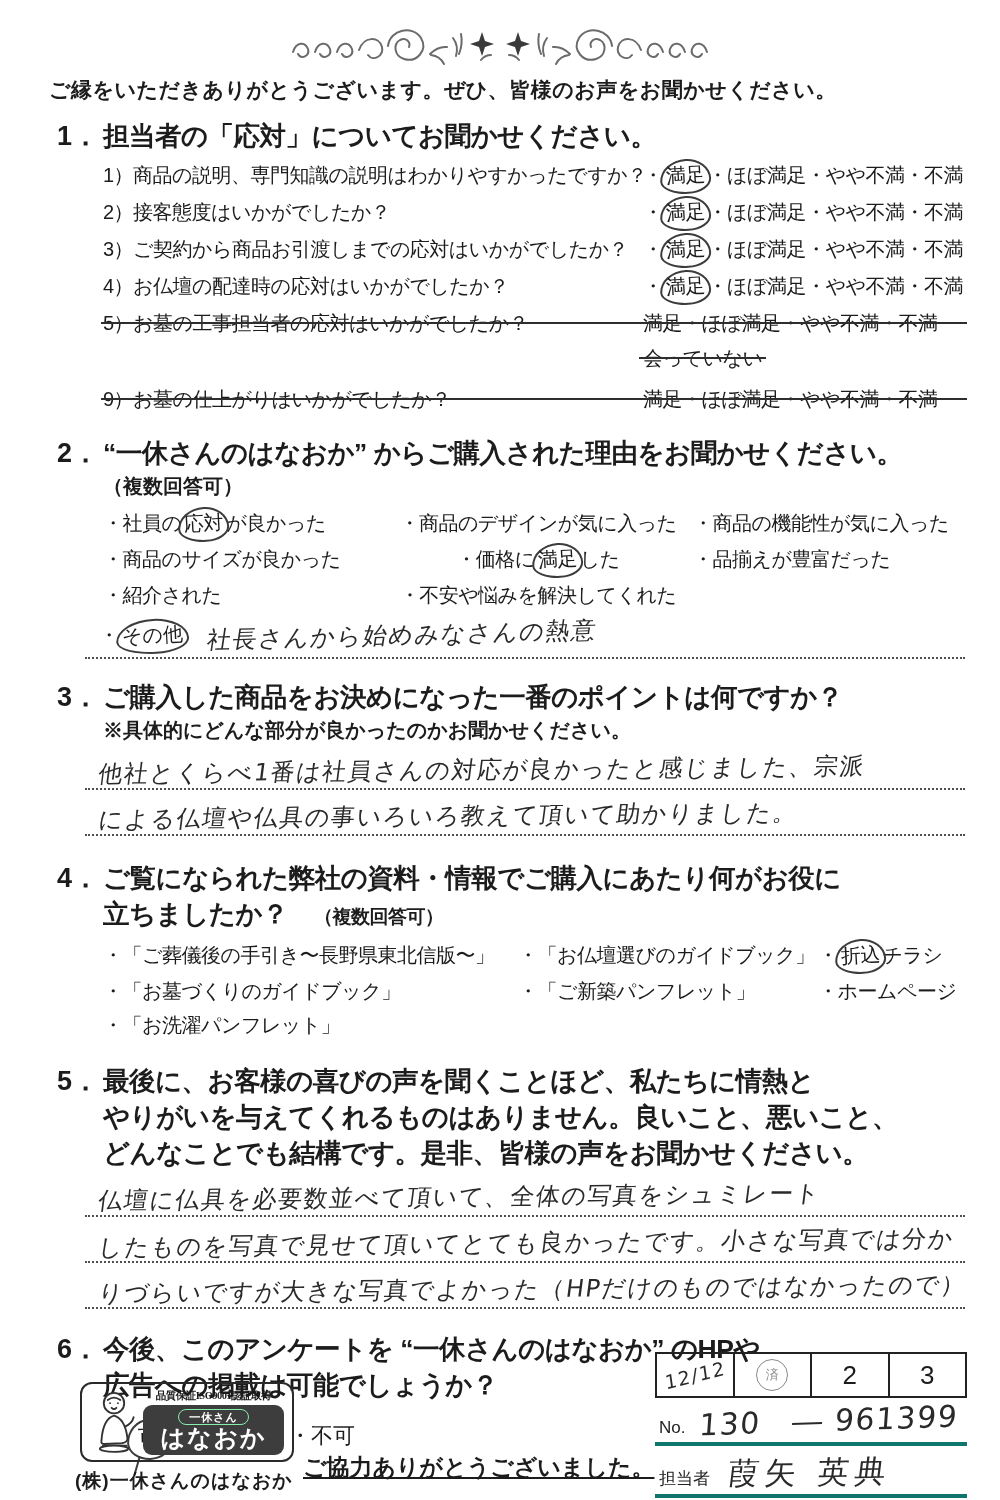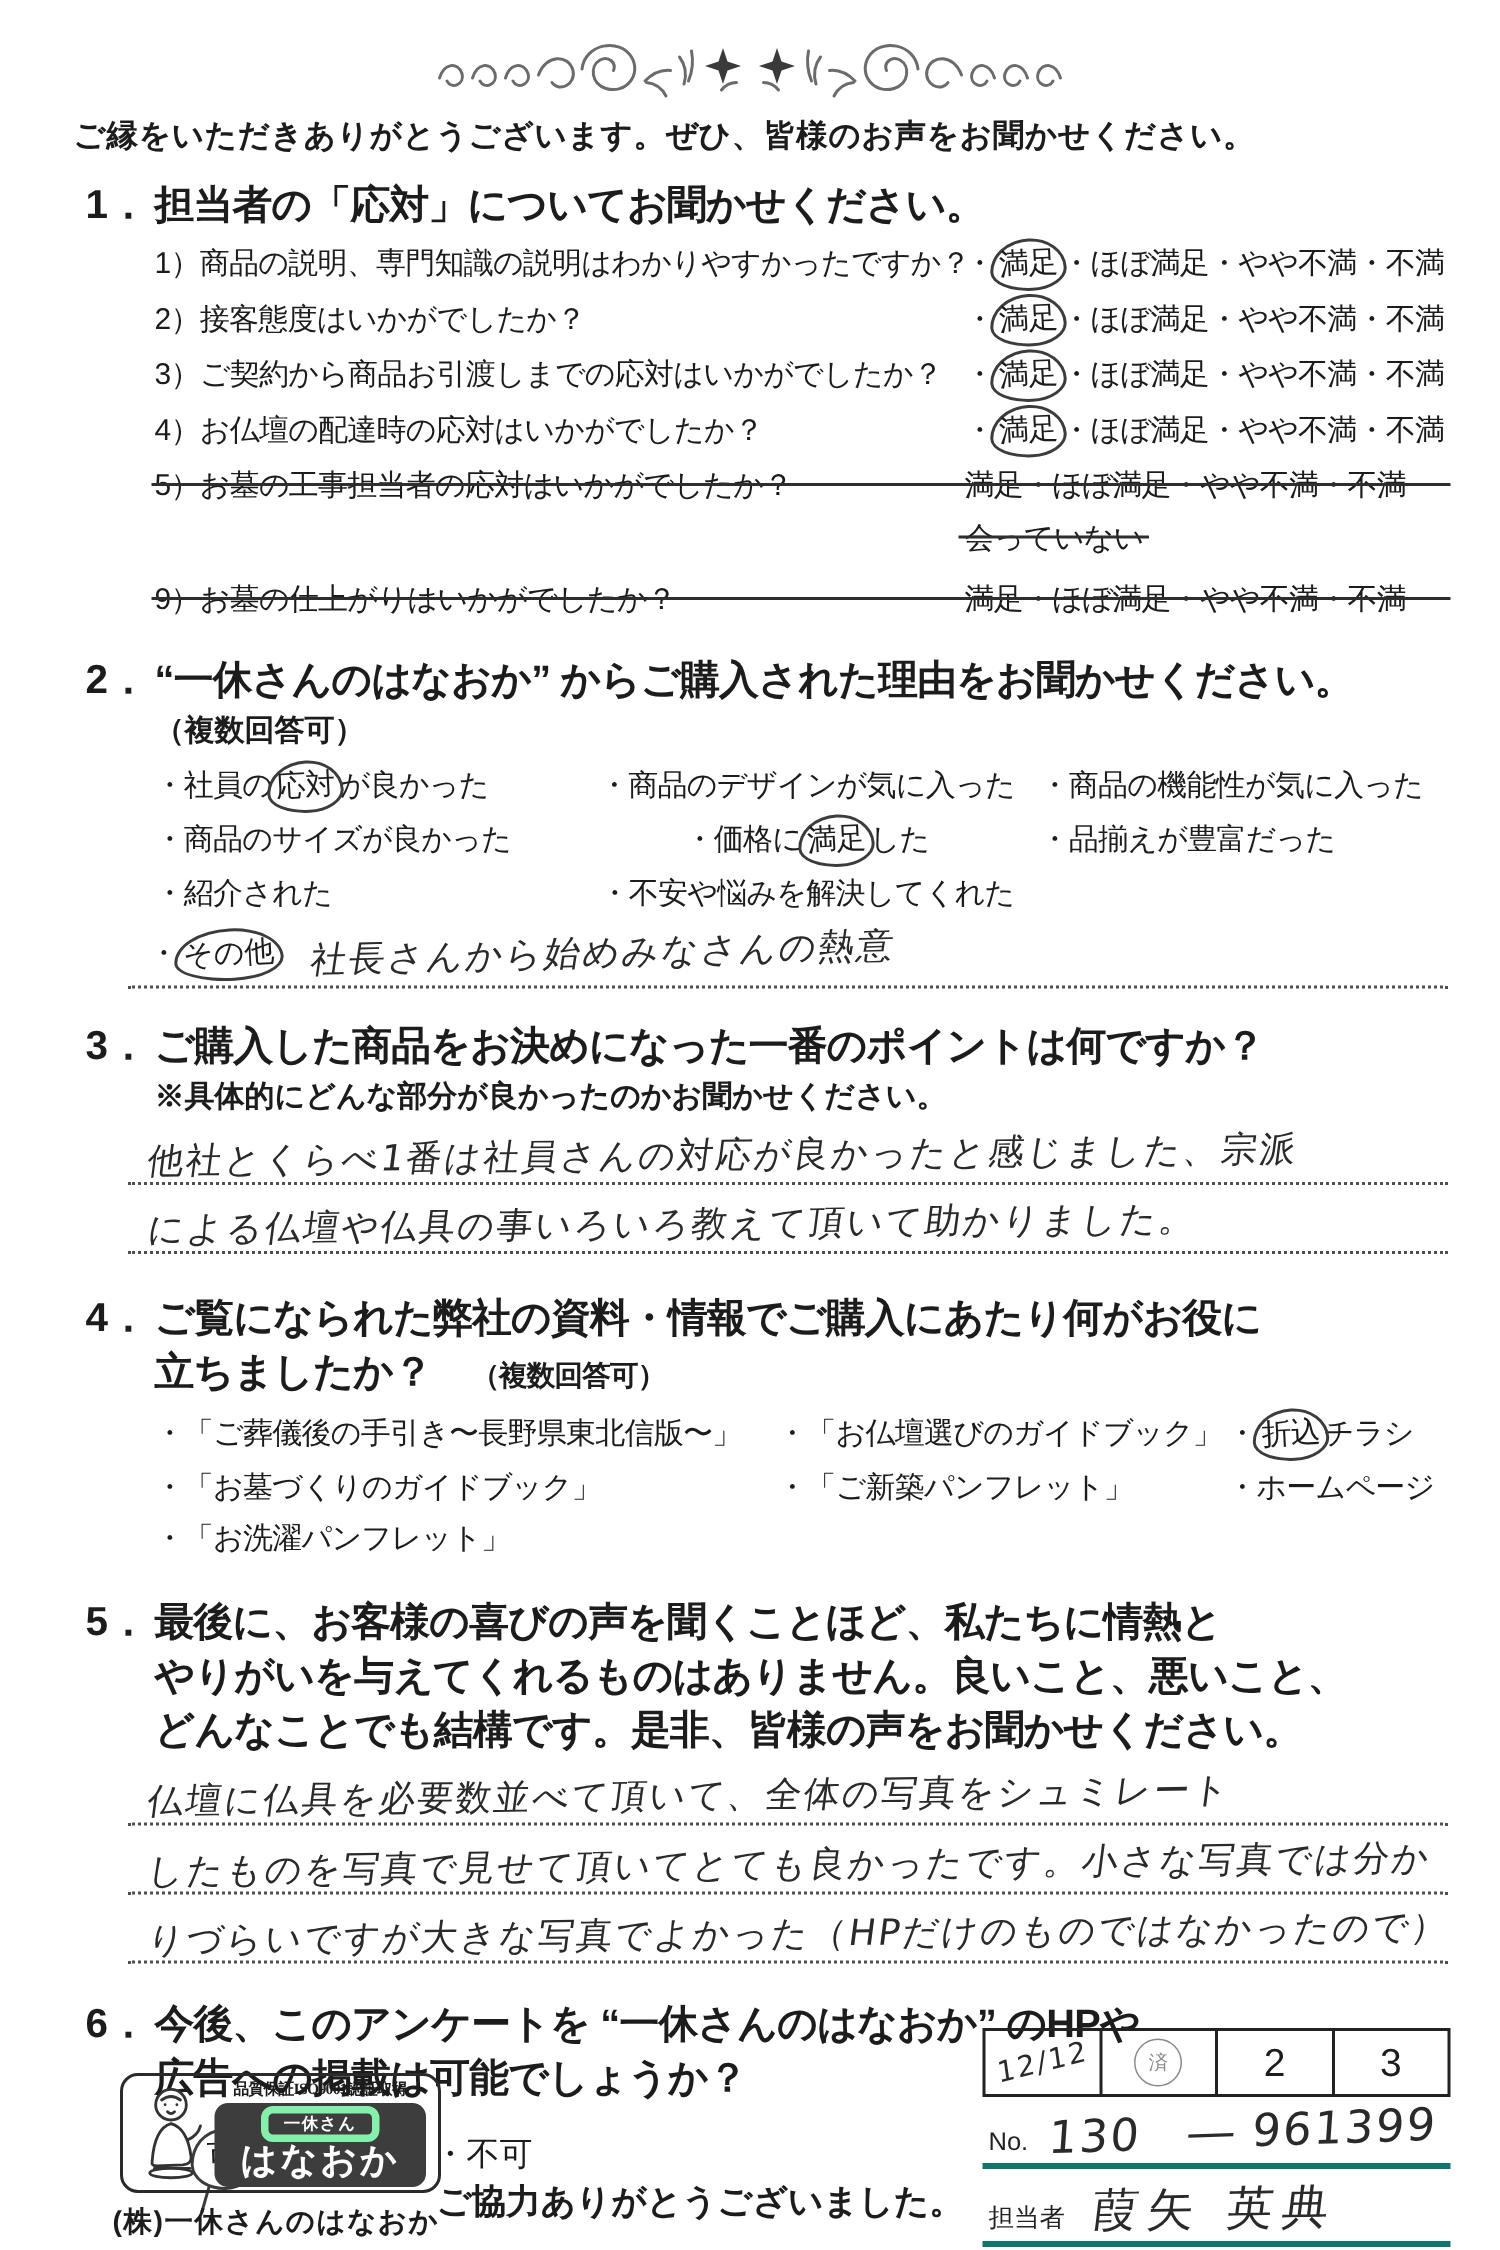--- a/index.html
+++ b/index.html
@@ -101,27 +101,27 @@
     display:flex;align-items:center;padding:3px 8px;box-sizing:border-box;gap:5px;
   }
   .logo-right{flex:1;text-align:center;}
   .iso-text{font-size:10.5px;font-weight:bold;letter-spacing:-0.5px;white-space:nowrap;font-family:"Liberation Serif",serif;}
   .badge{
     margin-top:2px;background:#3d3d3d;color:#fff;border-radius:9px;
     padding:2px 6px 4px 6px;
   }
   .badge-top{
     display:inline-block;font-size:11px;font-weight:bold;letter-spacing:1px;
-    border:5px solid #86efac;border-radius:8px;padding:0 10px;line-height:14px;
+    border:1px solid #86efac;border-radius:8px;padding:0 10px;line-height:14px;
   }
   .badge-main{font-size:24px;font-weight:bold;letter-spacing:2px;line-height:26px;}
   .company{position:absolute;left:40px;top:116px;font-size:19px;font-weight:bold;letter-spacing:1px;white-space:nowrap;}
   .thanks{
-    position:absolute;left:256px;top:100px;
-    font-family:"Liberation Serif",serif;font-weight:bold;font-size:23px;white-space:nowrap;
+    position:absolute;left:268px;top:100px;
+    font-family:"Liberation Serif",serif;font-weight:bold;font-size:23px;white-space:nowrap;text-decoration:underline;
   }
 
   .stamp-box{position:absolute;left:620px;top:0;width:312px;}
   .stamp-table{display:flex;border:2px solid #222;height:42px;}
   .stamp-cell{
     flex:1;border-right:2px solid #222;display:flex;align-items:center;justify-content:center;
     font-size:26px;
   }
   .stamp-cell:last-child{border-right:none;}
   .date-hw{font-size:19px;transform:rotate(-14deg) skewX(-6deg);}

